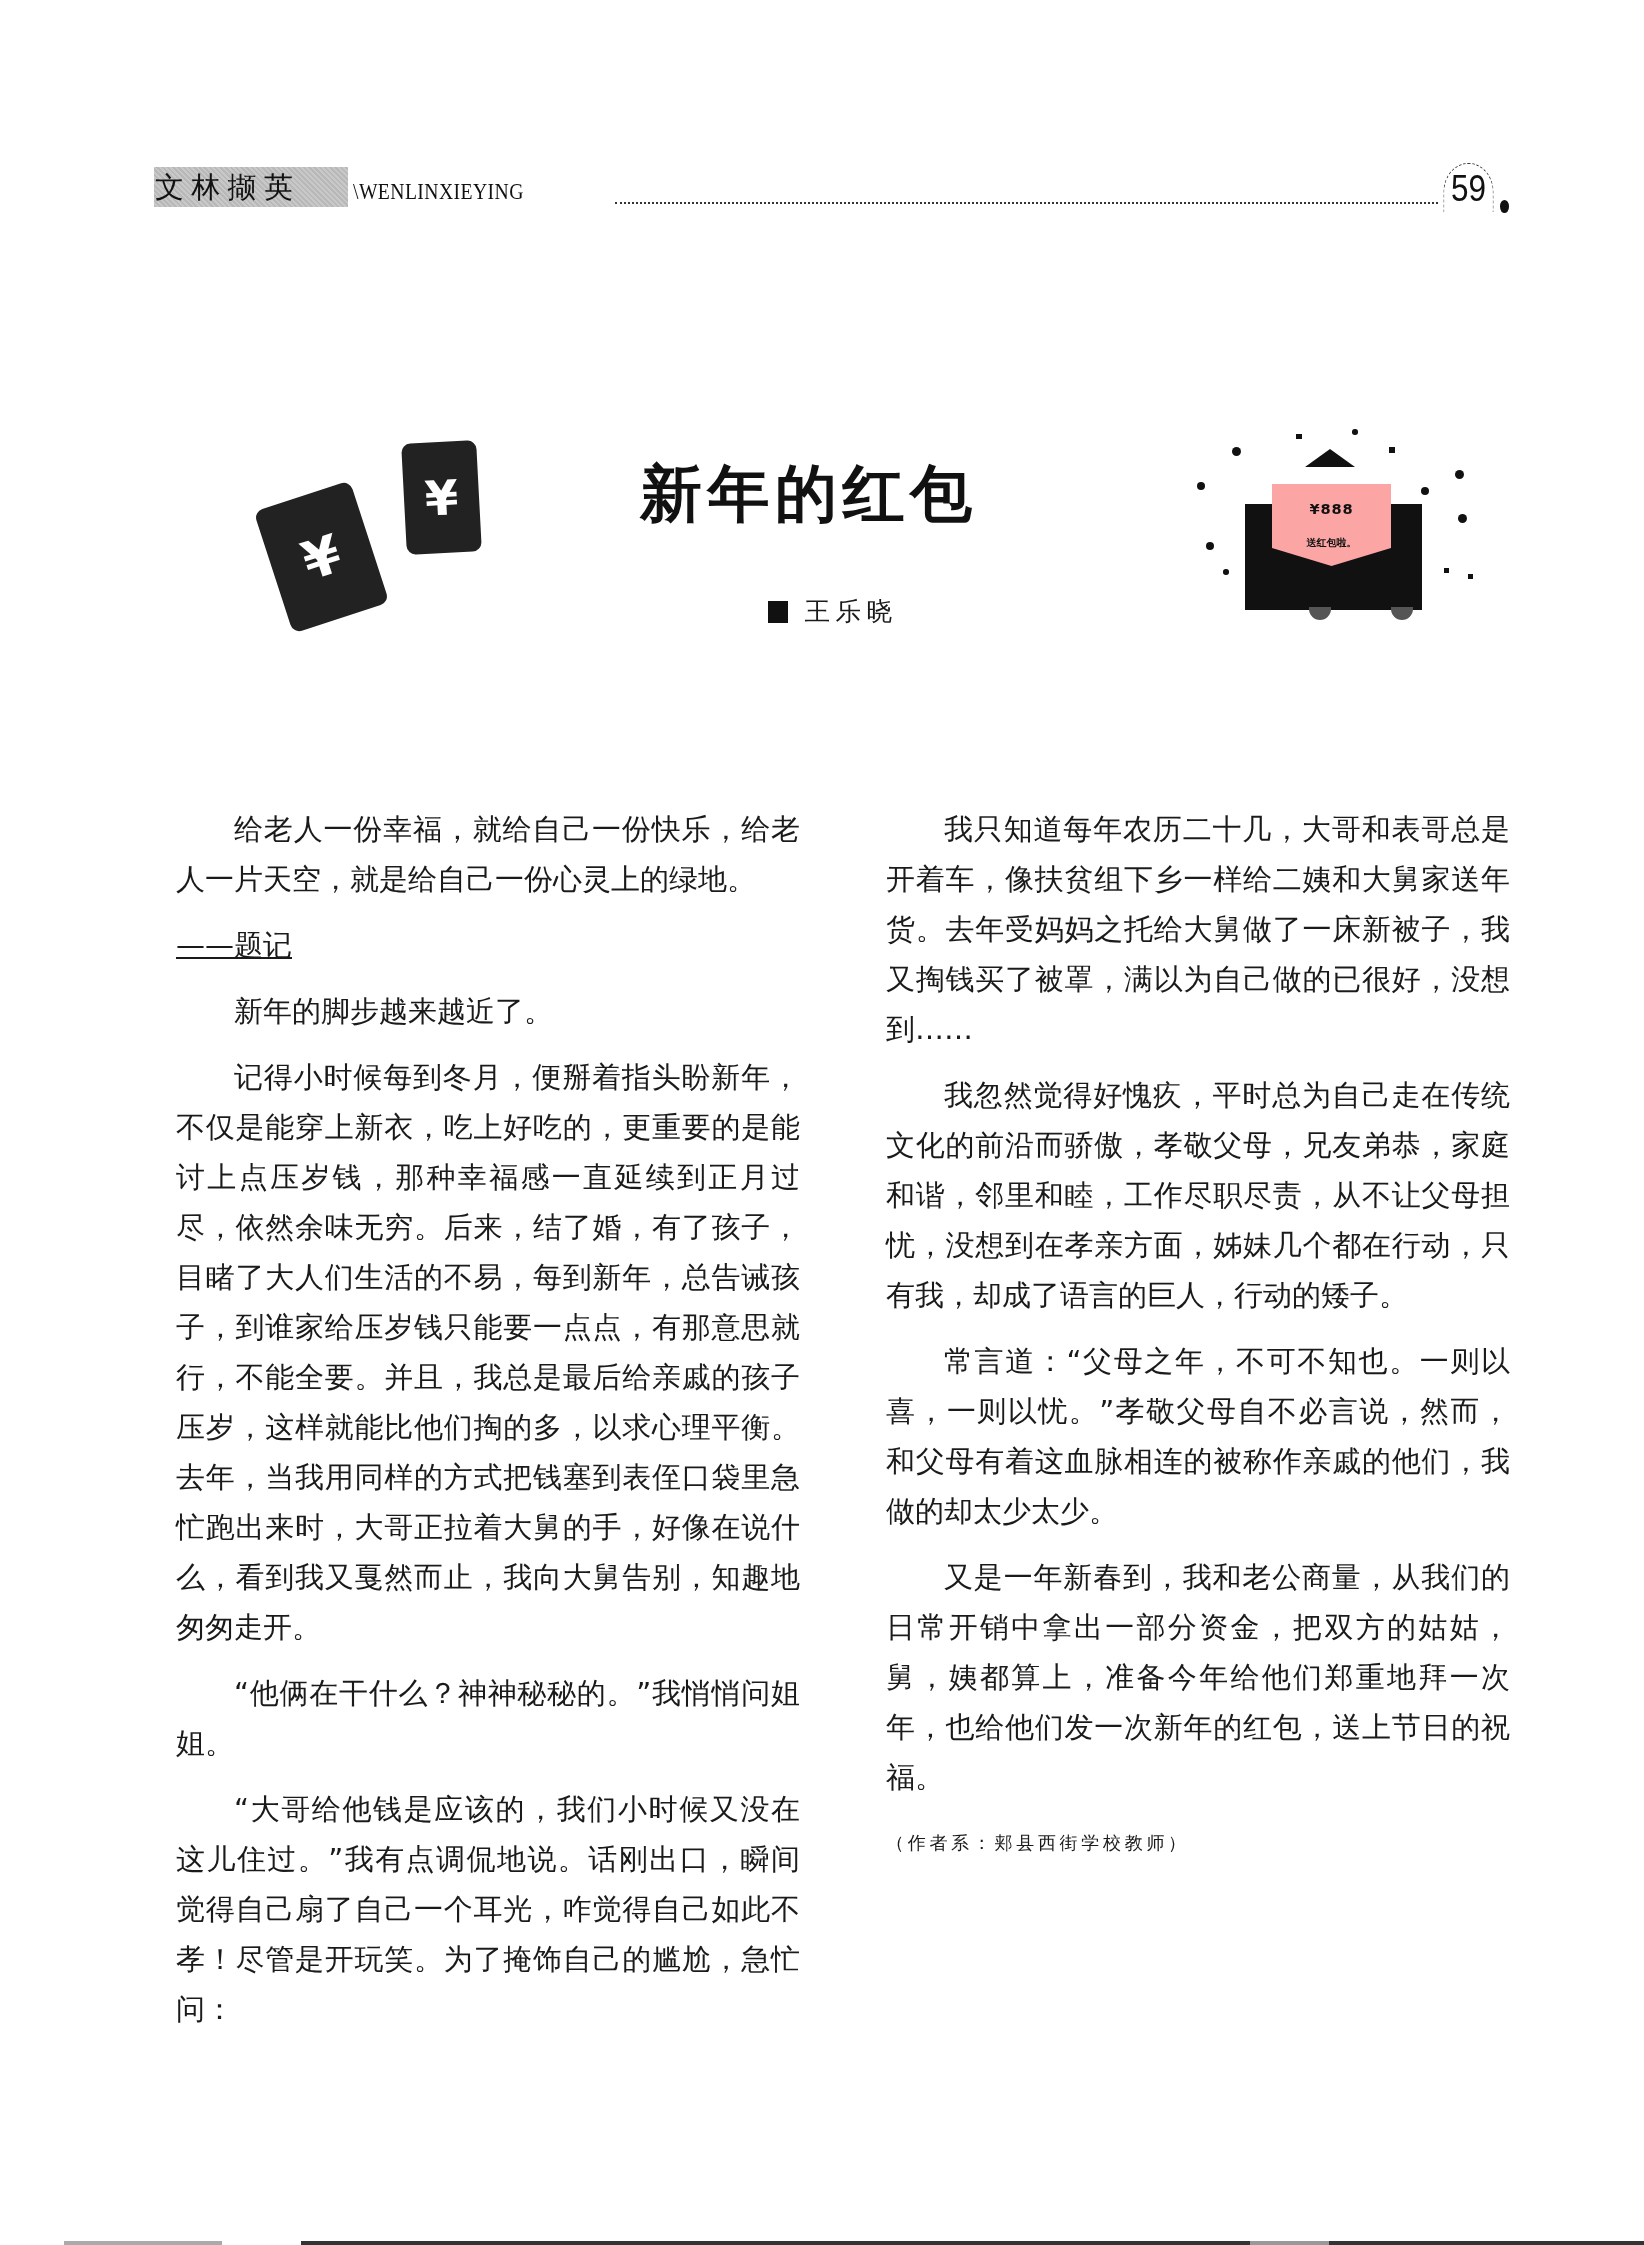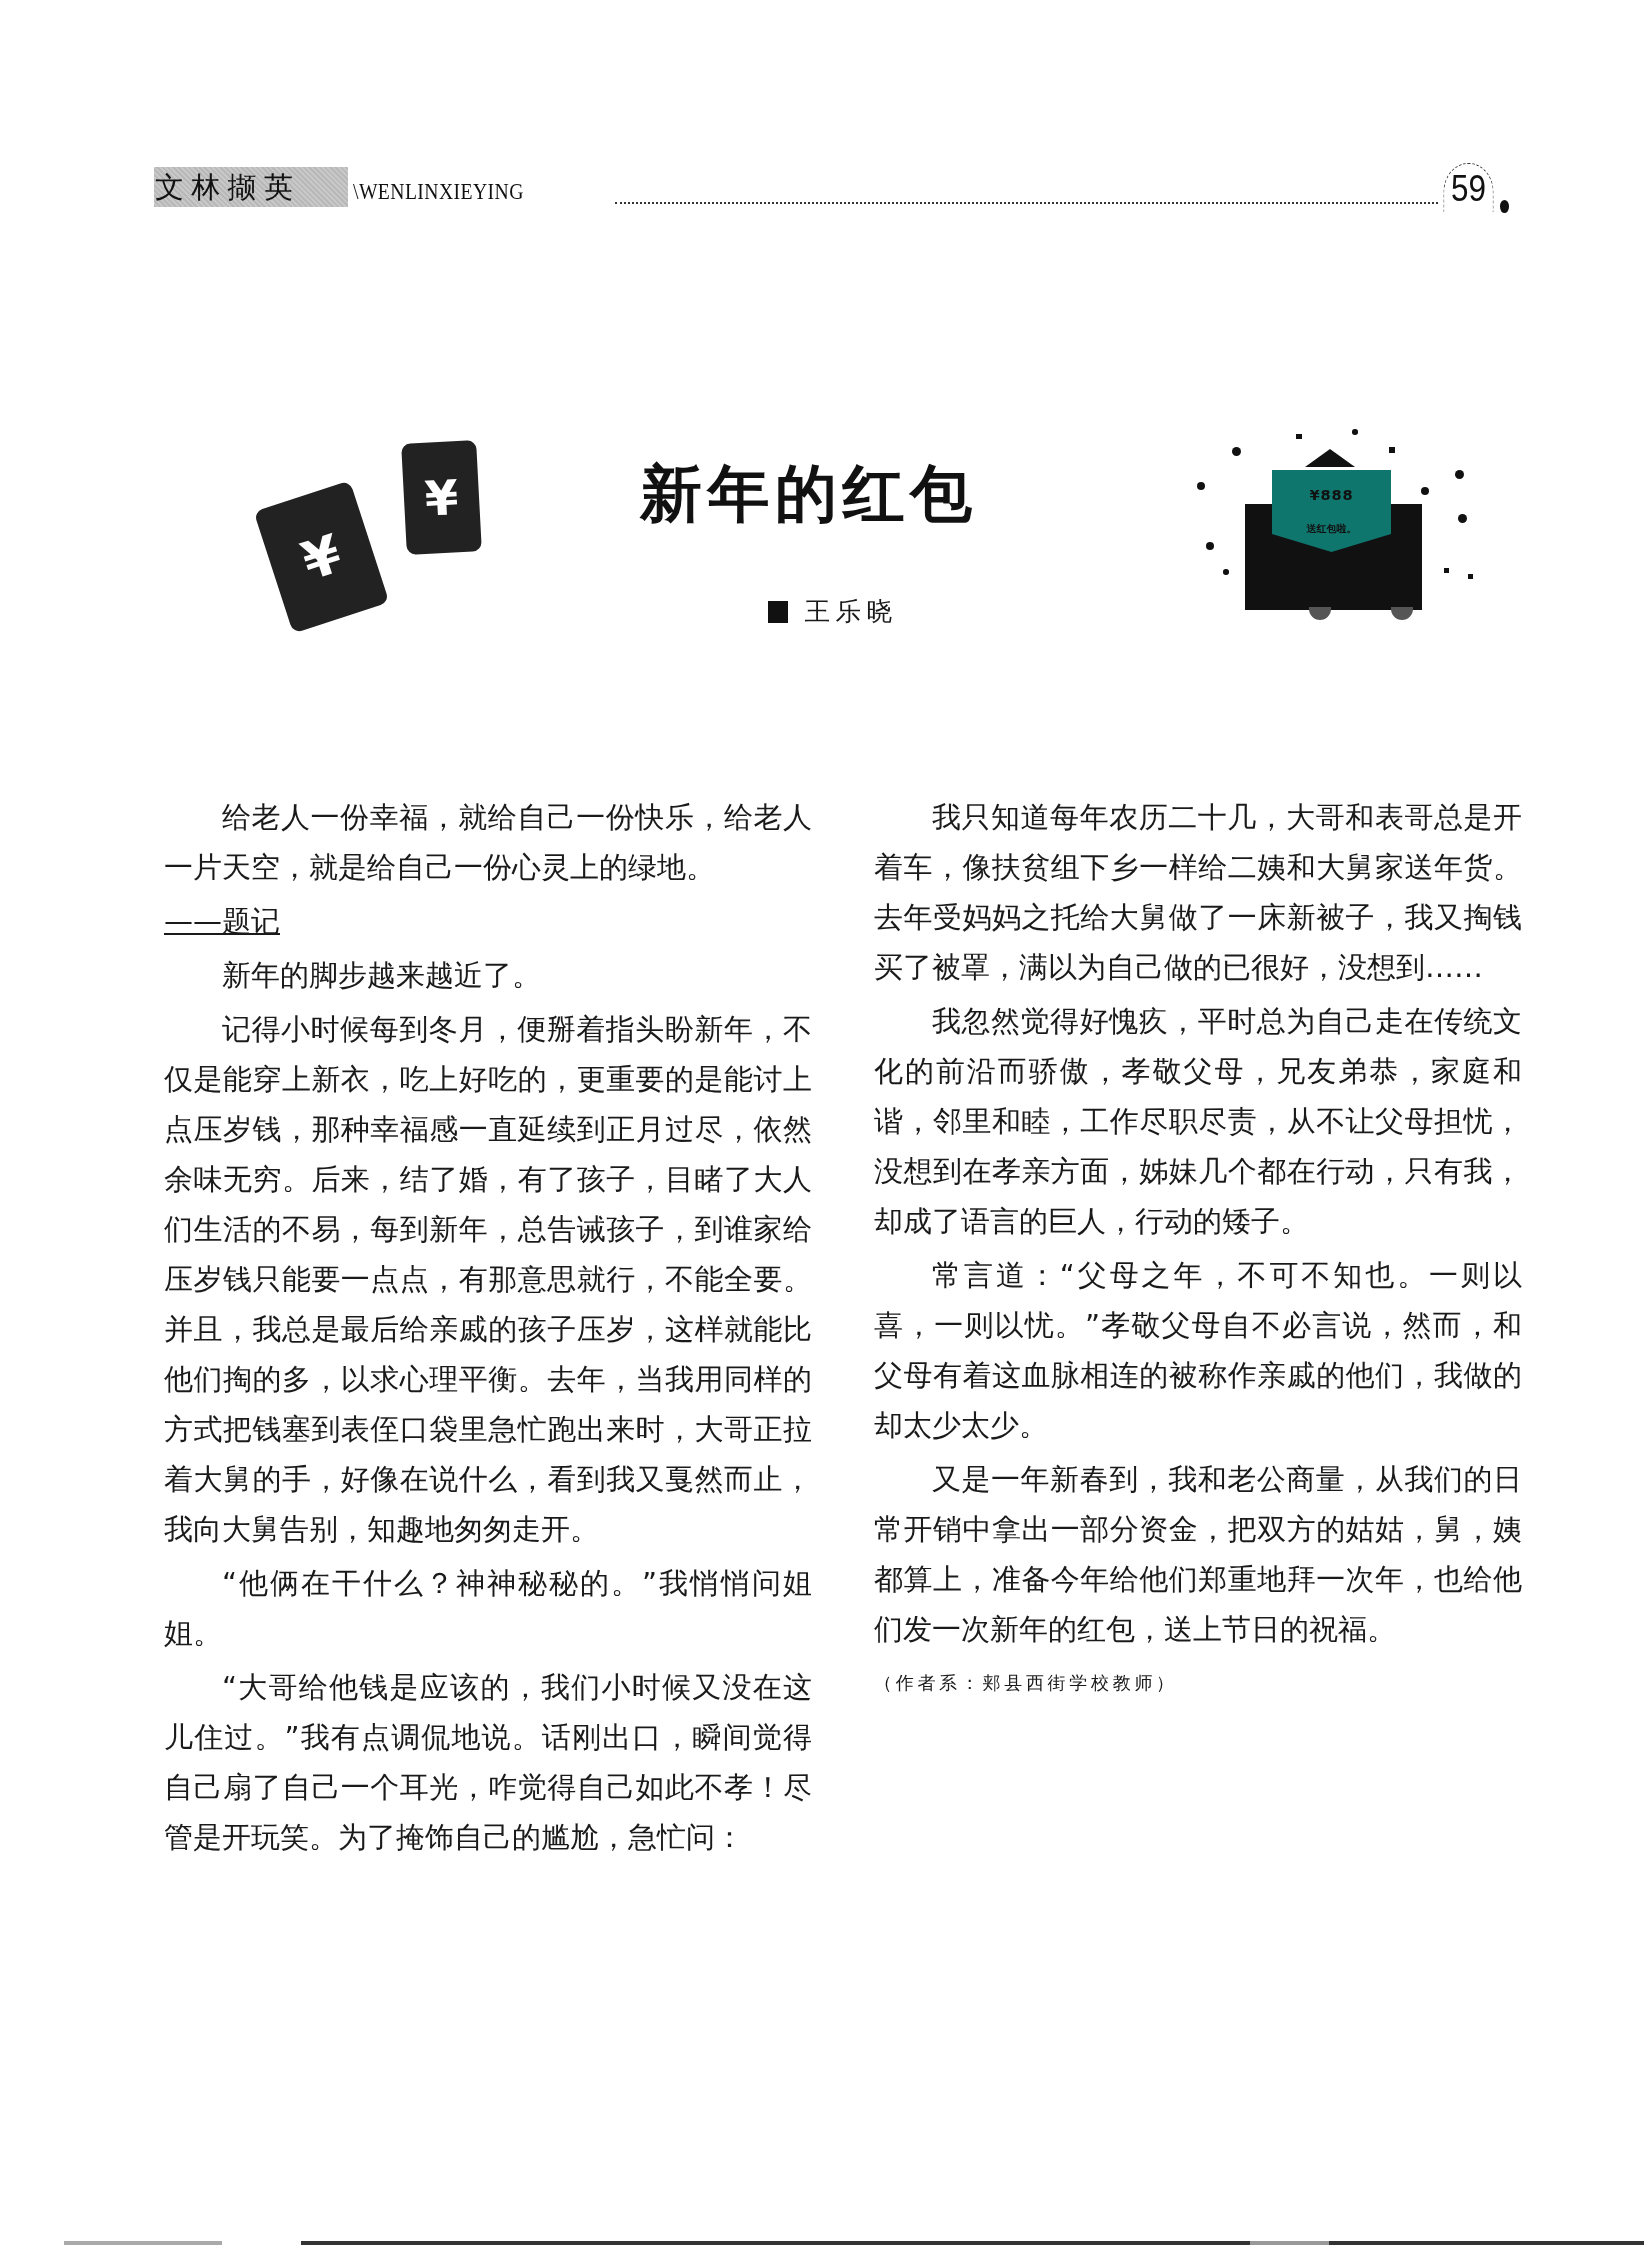--- a/index.html
+++ b/index.html
@@ -51,36 +51,36 @@
     font-weight: bold; display: flex; align-items: center; justify-content: center;
     font-family: "DejaVu Sans", sans-serif;
   }
   .yuan-1 { left: 271px; top: 493px; width: 101px; height: 128px; font-size: 53px; transform: rotate(-18deg); }
   .yuan-2 { left: 404px; top: 442px; width: 75px; height: 111px; font-size: 48px; transform: rotate(-3deg); }
 
   
   .envelope-wrap { position: absolute; left: 1188px; top: 420px; width: 311px; height: 219px; }
   .env-body { position: absolute; left: 57px; top: 84px; width: 177px; height: 106px; background: #111; }
   .env-letter {
-    position: absolute; left: 84px; top: 50px; width: 119px; height: 82px; background: #0f766e;
+    position: absolute; left: 84px; top: 64px; width: 119px; height: 82px; background: #fca5a5;
     clip-path: polygon(0 0,100% 0,100% 78%,50% 100%,0 78%);
     text-align: center; color: #111; font-weight: bold;
   }
   .env-letter .amt { font-size: 14.6px; margin-top: 16.4px; letter-spacing: 0.9px; }
   .env-letter .msg { font-size: 10px; margin-top: 19px; }
   .env-flap-top { position: absolute; left: 117px; top: 29px; width: 0; height: 0;
     border-left: 25.6px solid transparent; border-right: 25.6px solid transparent; border-bottom: 18.3px solid #111; }
   .env-wheel { position: absolute; top: 187px; width: 22px; height: 12.8px; border-radius: 0 0 11px 11px; background: #555; }
   .confetti { position: absolute; background: #111; }
 
   
   .col { position: absolute; top: 788px; font-size: 29px; line-height: 50px; color: #1a1a1a; }
   .col-left { left: 160px; width: 656px; }
   .col-right { left: 870px; width: 656px; }
-  .col p { margin: 4px; text-indent: 2em; text-align: justify; text-align-last: left; }
+  .col p { margin: 16px; text-indent: 2em; text-align: justify; text-align-last: left; }
   .col p.sig { text-align: right; text-indent: 0; padding-right: 64px; text-decoration: underline; }
   .col p.author-note { text-indent: 0; text-align: right; padding-right: 55px; letter-spacing: 3.7px; font-size: 18px; margin-top: 3.7px; }
 
   
   .bottom-edge { position: absolute; left: 64px; right: 0; top: 2241px; height: 4.6px;
     background: linear-gradient(90deg, #aaa 0 10%, transparent 10% 15%, #333 15% 75%, #999 75% 80%, #333 80% 100%); }
 </style>
 </head>
 <body>
 

